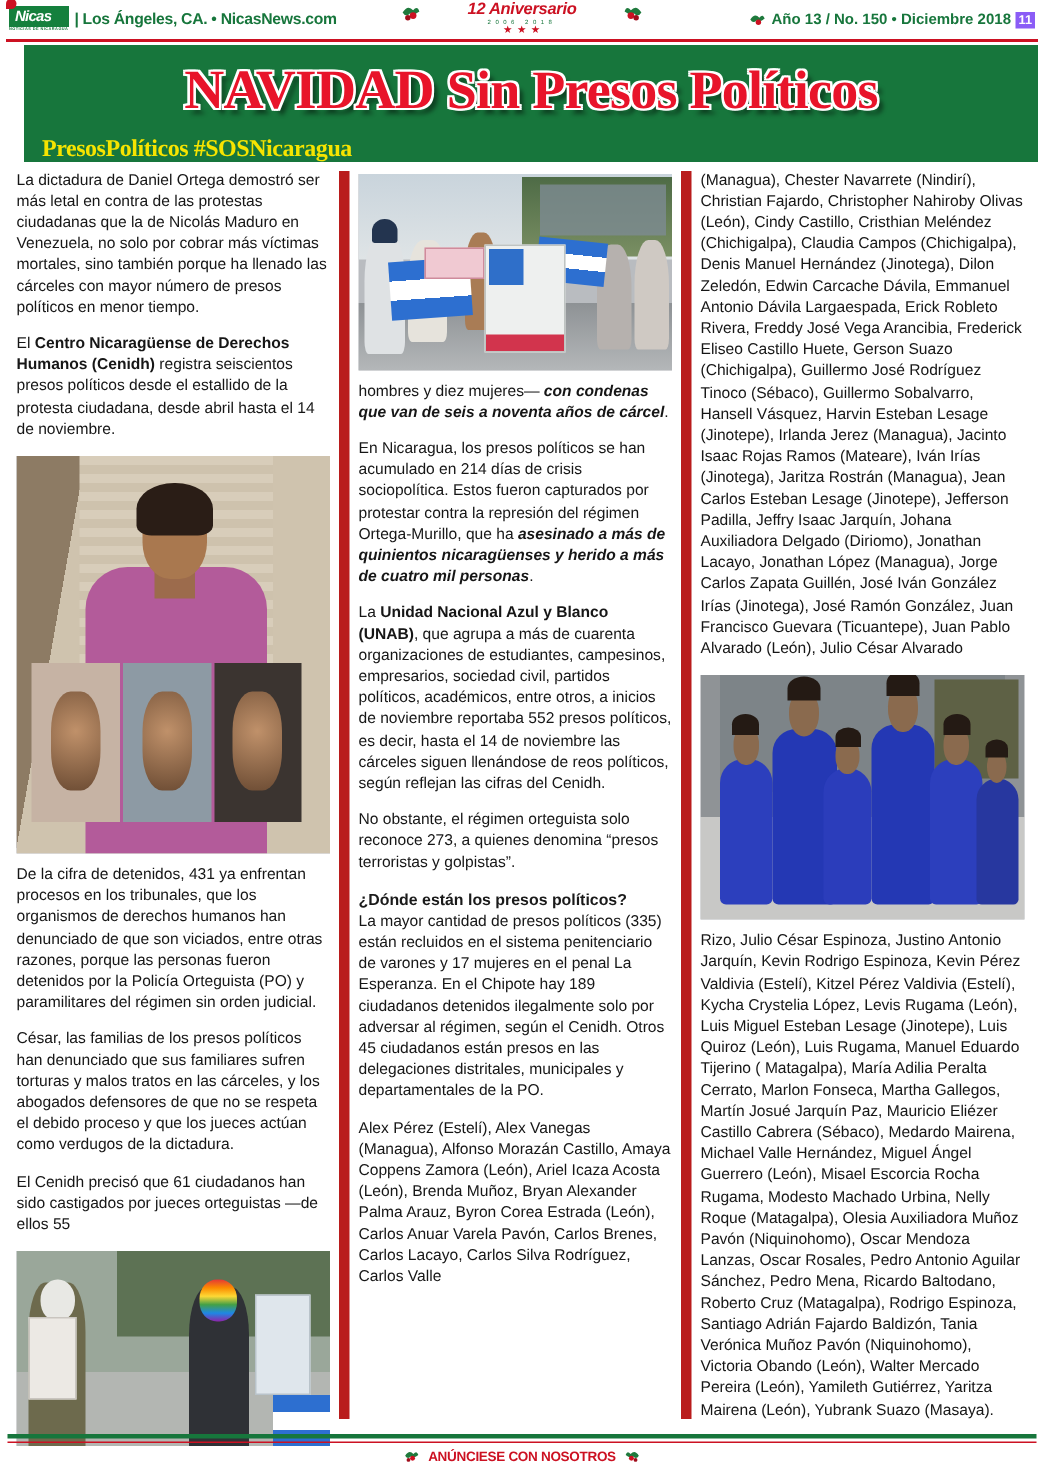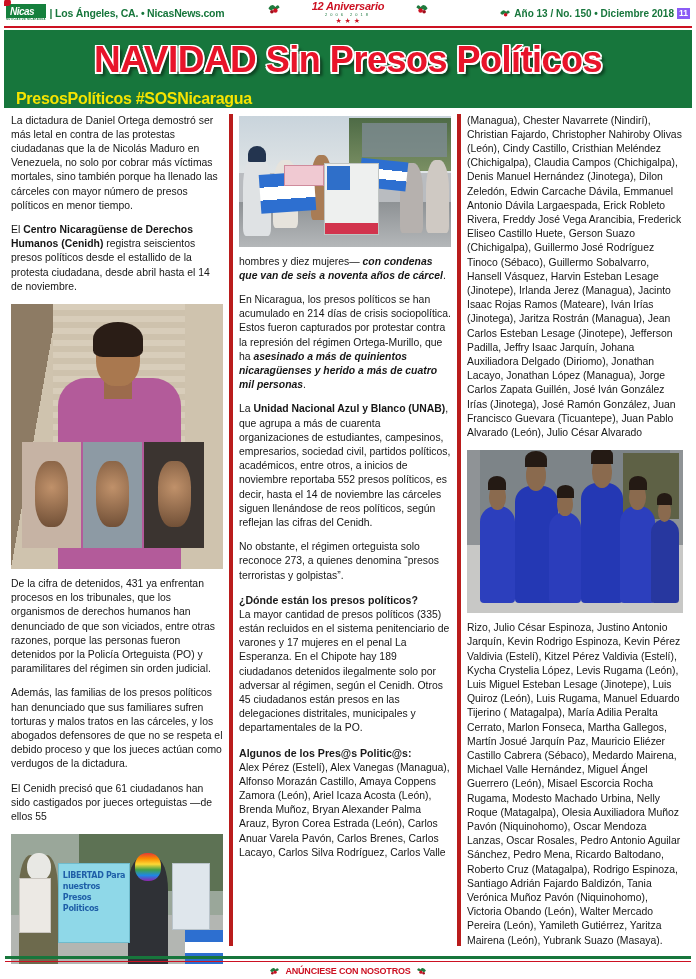--- a/index.html
+++ b/index.html
@@ -117,24 +117,25 @@
   }
   .rule-red {
     height: 1.5px;
     background: #cc1122;
     margin: 0 4px;
   }
 
   
   .banner {
     background: #17763c;
-    margin: 2px 4px 0 4px;
+    margin: 2px 4px 0 16px;
     height: 78px;
     position: relative;
     overflow: hidden;
+    font-family: Liberation Serif, serif;
   }
   .banner-title {
     text-align: center;
     color: #e8142a;
     font-weight: bold;
     font-size: 36px;
     letter-spacing: -0.5px;
     line-height: 52px;
     padding-top: 4px;
     text-shadow:
@@ -160,21 +161,21 @@
     display: flex;
     padding: 6px 5px 0 5px;
     gap: 0;
     height: 838px;
   }
   .col {
     width: 228px;
     padding: 0 6px;
     position: relative;
   }
-  .col-1, .col-2 { border-right: 4px solid #b91c1c; }
+  .col-1, .col-2 { border-right: 7px solid #b91c1c; }
 
   p.body {
     font-size: 10.4px;
     line-height: 14.2px;
     margin: 0 0 10px 0;
     text-align: left;
     color: #161616;
   }
   .b { font-weight: bold; }
   .bi { font-weight: bold; font-style: italic; }
@@ -465,34 +466,31 @@
         <div class="hair"></div>
         <div class="pics">
           <div class="l"></div>
           <div class="m"></div>
           <div class="r"></div>
         </div>
       </div>
     </div>
 
     <p class="body">De la cifra de detenidos, 431 ya enfrentan procesos en los tribunales, que los organismos de derechos humanos han denunciado de que son viciados, entre otras razones, porque las personas fueron detenidos por la Policía Orteguista (PO) y paramilitares del régimen sin orden judicial.</p>
-    <p class="body">Además, las familias de los presos políticos han denunciado que sus familiares sufren torturas y malos tratos en las cárceles, y los abogados defensores de que no se respeta el debido proceso y que los jueces actúan como verdugos de la dictadura.</p>
+    <p class="body">César, las familias de los presos políticos han denunciado que sus familiares sufren torturas y malos tratos en las cárceles, y los abogados defensores de que no se respeta el debido proceso y que los jueces actúan como verdugos de la dictadura.</p>
     <p class="body">El Cenidh precisó que 61 ciudadanos han sido castigados por jueces orteguistas —de ellos 55</p>
 
     <div class="photo ph-libertad">
       <div class="photo-inner">
         <div class="bg"></div>
         <div class="foliage"></div>
         <div class="prot pA"></div>
         <div class="prot pB"></div>
         <div class="poster-l"></div>
         <div class="poster-r"></div>
-        <div class="sign">
-          <span>LIBERTAD Para nuestros Presos Politicos</span>
-        </div>
         <div class="flag-corner"></div>
       </div>
     </div>
   </div>
 
   <div class="col col-2">
     <div class="photo ph-march">
       <div class="photo-inner">
         <div class="sky"></div>
         <div class="trees"></div>
@@ -517,21 +515,20 @@
       <span>En Nicaragua, los presos políticos se han acumulado en 214 días de crisis sociopolítica. Estos fueron capturados por protestar contra la represión del régimen Ortega-Murillo, que ha </span><span class="bi">asesinado a más de quinientos nicaragüenses y herido a más de cuatro mil personas</span><span>.</span>
     </p>
     <p class="body">
       <span>La </span><span class="b">Unidad Nacional Azul y Blanco (UNAB)</span><span>, que agrupa a más de cuarenta organizaciones de estudiantes, campesinos, empresarios, sociedad civil, partidos políticos, académicos, entre otros, a inicios de noviembre reportaba 552 presos políticos, es decir, hasta el 14 de noviembre las cárceles siguen llenándose de reos políticos, según reflejan las cifras del Cenidh.</span>
     </p>
     <p class="body">No obstante, el régimen orteguista solo reconoce 273, a quienes denomina “presos terroristas y golpistas”.</p>
 
     <h3 class="subhead">¿Dónde están los presos políticos?</h3>
     <p class="body">La mayor cantidad de presos políticos (335) están recluidos en el sistema penitenciario de varones y 17 mujeres en el penal La Esperanza. En el Chipote hay 189 ciudadanos detenidos ilegalmente solo por adversar al régimen, según el Cenidh. Otros 45 ciudadanos están presos en las delegaciones distritales, municipales y departamentales de la PO.</p>
 
-    <h3 class="subhead">Algunos de los Pres@s Politic@s:</h3>
     <p class="body">Alex Pérez (Estelí), Alex Vanegas (Managua), Alfonso Morazán Castillo, Amaya Coppens Zamora (León), Ariel Icaza Acosta (León), Brenda Muñoz, Bryan Alexander Palma Arauz, Byron Corea Estrada (León), Carlos Anuar Varela Pavón, Carlos Brenes, Carlos Lacayo, Carlos Silva Rodríguez, Carlos Valle</p>
   </div>
 
   <div class="col col-3">
     <p class="body">(Managua), Chester Navarrete (Nindirí), Christian Fajardo, Christopher Nahiroby Olivas (León), Cindy Castillo, Cristhian Meléndez (Chichigalpa), Claudia Campos (Chichigalpa), Denis Manuel Hernández (Jinotega), Dilon Zeledón, Edwin Carcache Dávila, Emmanuel Antonio Dávila Largaespada, Erick Robleto Rivera, Freddy José Vega Arancibia, Frederick Eliseo Castillo Huete, Gerson Suazo (Chichigalpa), Guillermo José Rodríguez Tinoco (Sébaco), Guillermo Sobalvarro, Hansell Vásquez, Harvin Esteban Lesage (Jinotepe), Irlanda Jerez (Managua), Jacinto Isaac Rojas Ramos (Mateare), Iván Irías (Jinotega), Jaritza Rostrán (Managua), Jean Carlos Esteban Lesage (Jinotepe), Jefferson Padilla, Jeffry Isaac Jarquín, Johana Auxiliadora Delgado (Diriomo), Jonathan Lacayo, Jonathan López (Managua), Jorge Carlos Zapata Guillén, José Iván González Irías (Jinotega), José Ramón González, Juan Francisco Guevara (Ticuantepe), Juan Pablo Alvarado (León), Julio César Alvarado</p>
 
     <div class="photo ph-prisoners">
       <div class="photo-inner">
         <div class="bg"></div>
         <div class="wallpanel"></div>

